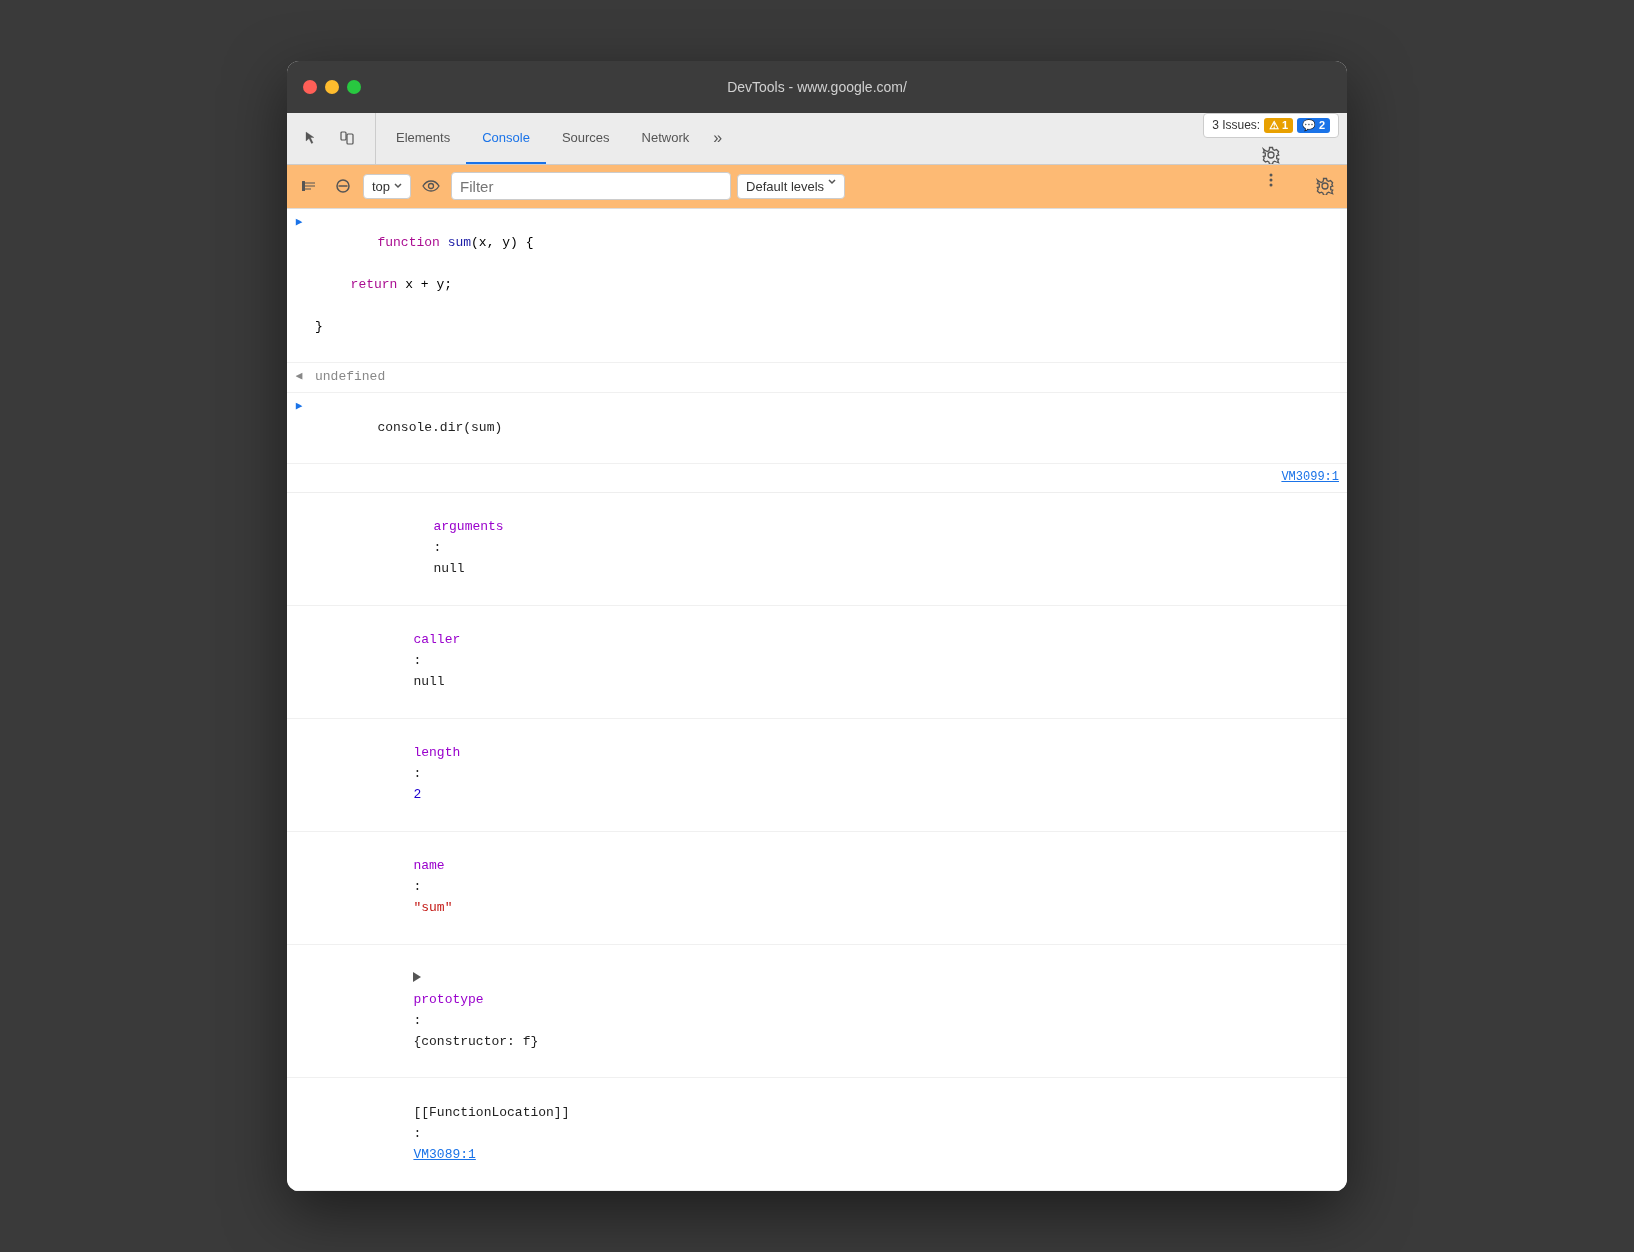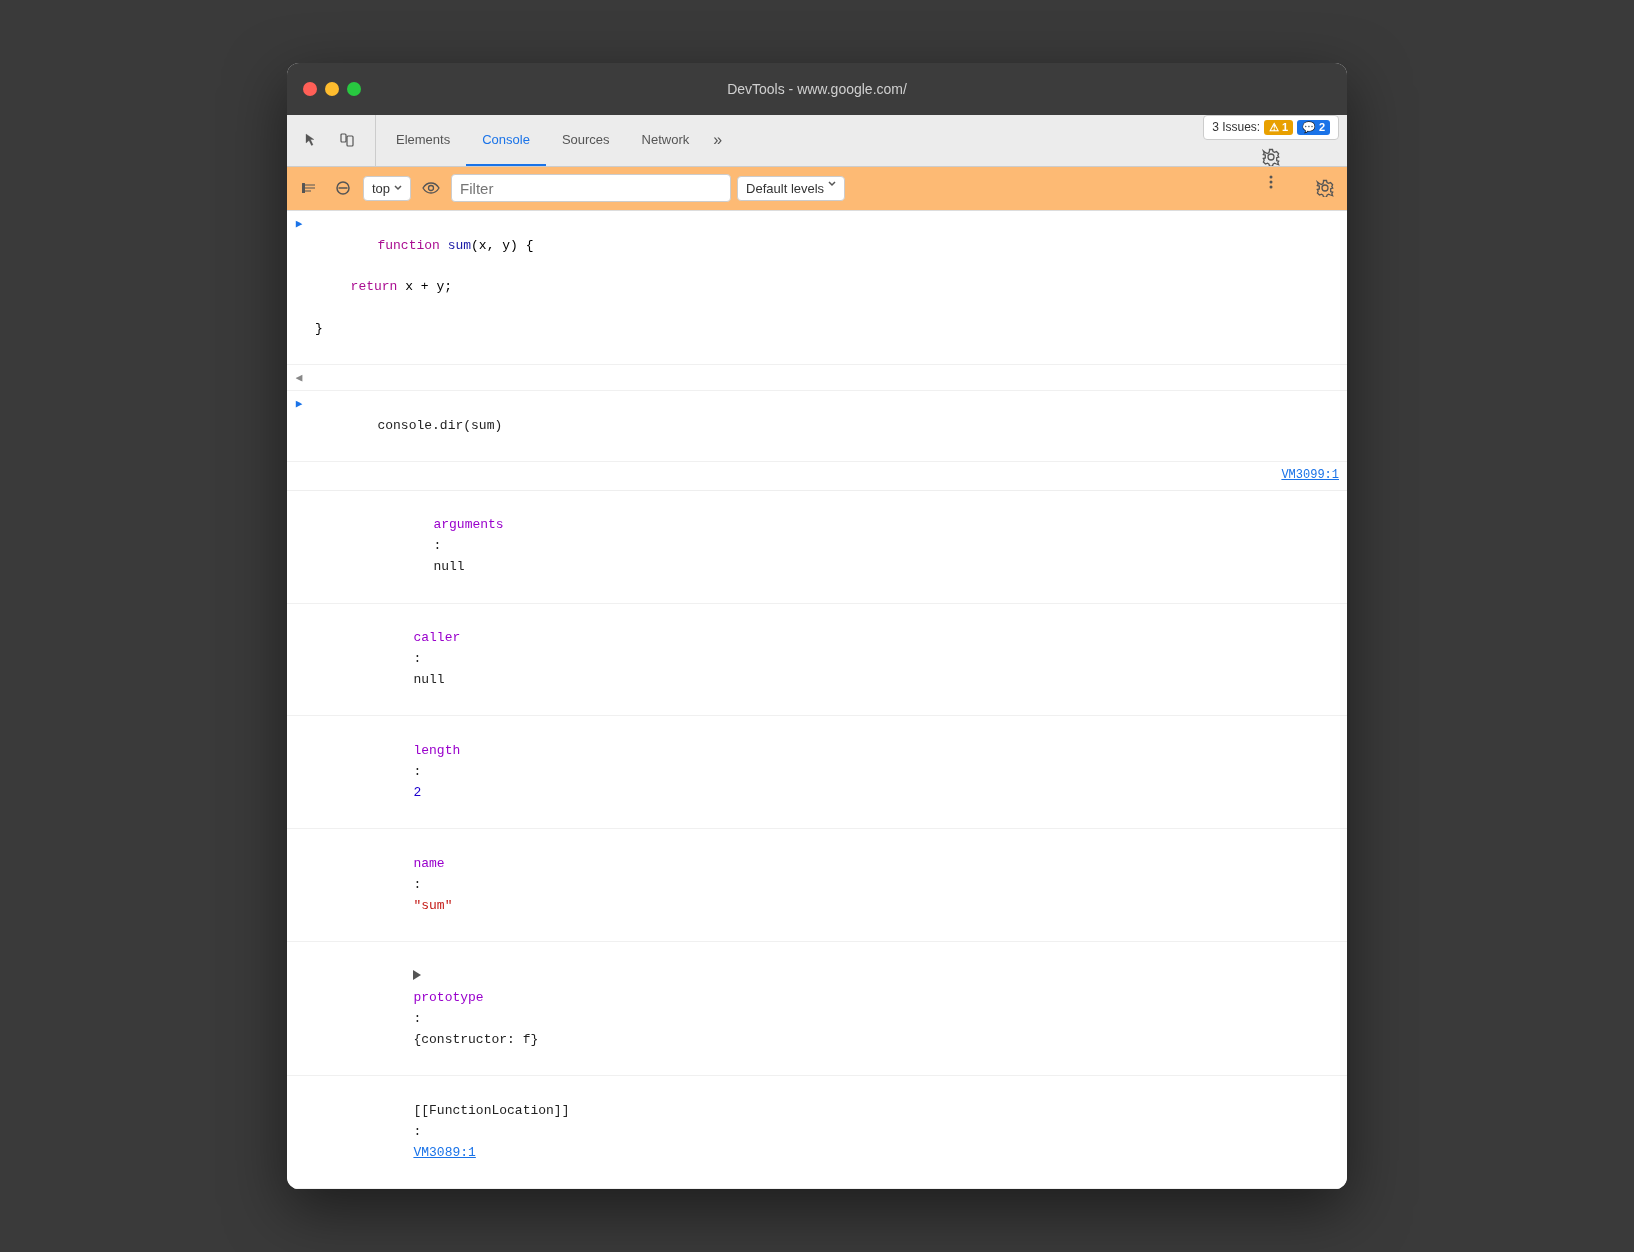--- a/index.html
+++ b/index.html
@@ -437,20 +437,21 @@
       <div class="row-indicator" style="color:#1a73e8; font-size:11px; padding-top:3px;">▶</div>
       <div class="row-content">
         <span class="c-keyword">function</span> <span class="c-blue">sum</span><span>(x, y) {</span>
         <br><span style="padding-left:20px"><span class="c-keyword">  return</span> x + y;</span>
         <br><span>}</span>
       </div>
     </div>
 
     <div class="console-row">
       <div class="row-indicator" style="color:#888; font-size:11px; padding-top:3px;">◀</div>
+      <div class="row-content c-gray">undefined</div>
     </div>
 
     <div class="console-row">
       <div class="row-indicator" style="color:#1a73e8; font-size:11px; padding-top:3px;">▶</div>
       <div class="row-content">
         <span class="c-dark">console.dir(sum)</span>
       </div>
     </div>
 
     <div class="console-row" style="justify-content: flex-end; border-bottom: 1px solid #eee;">

